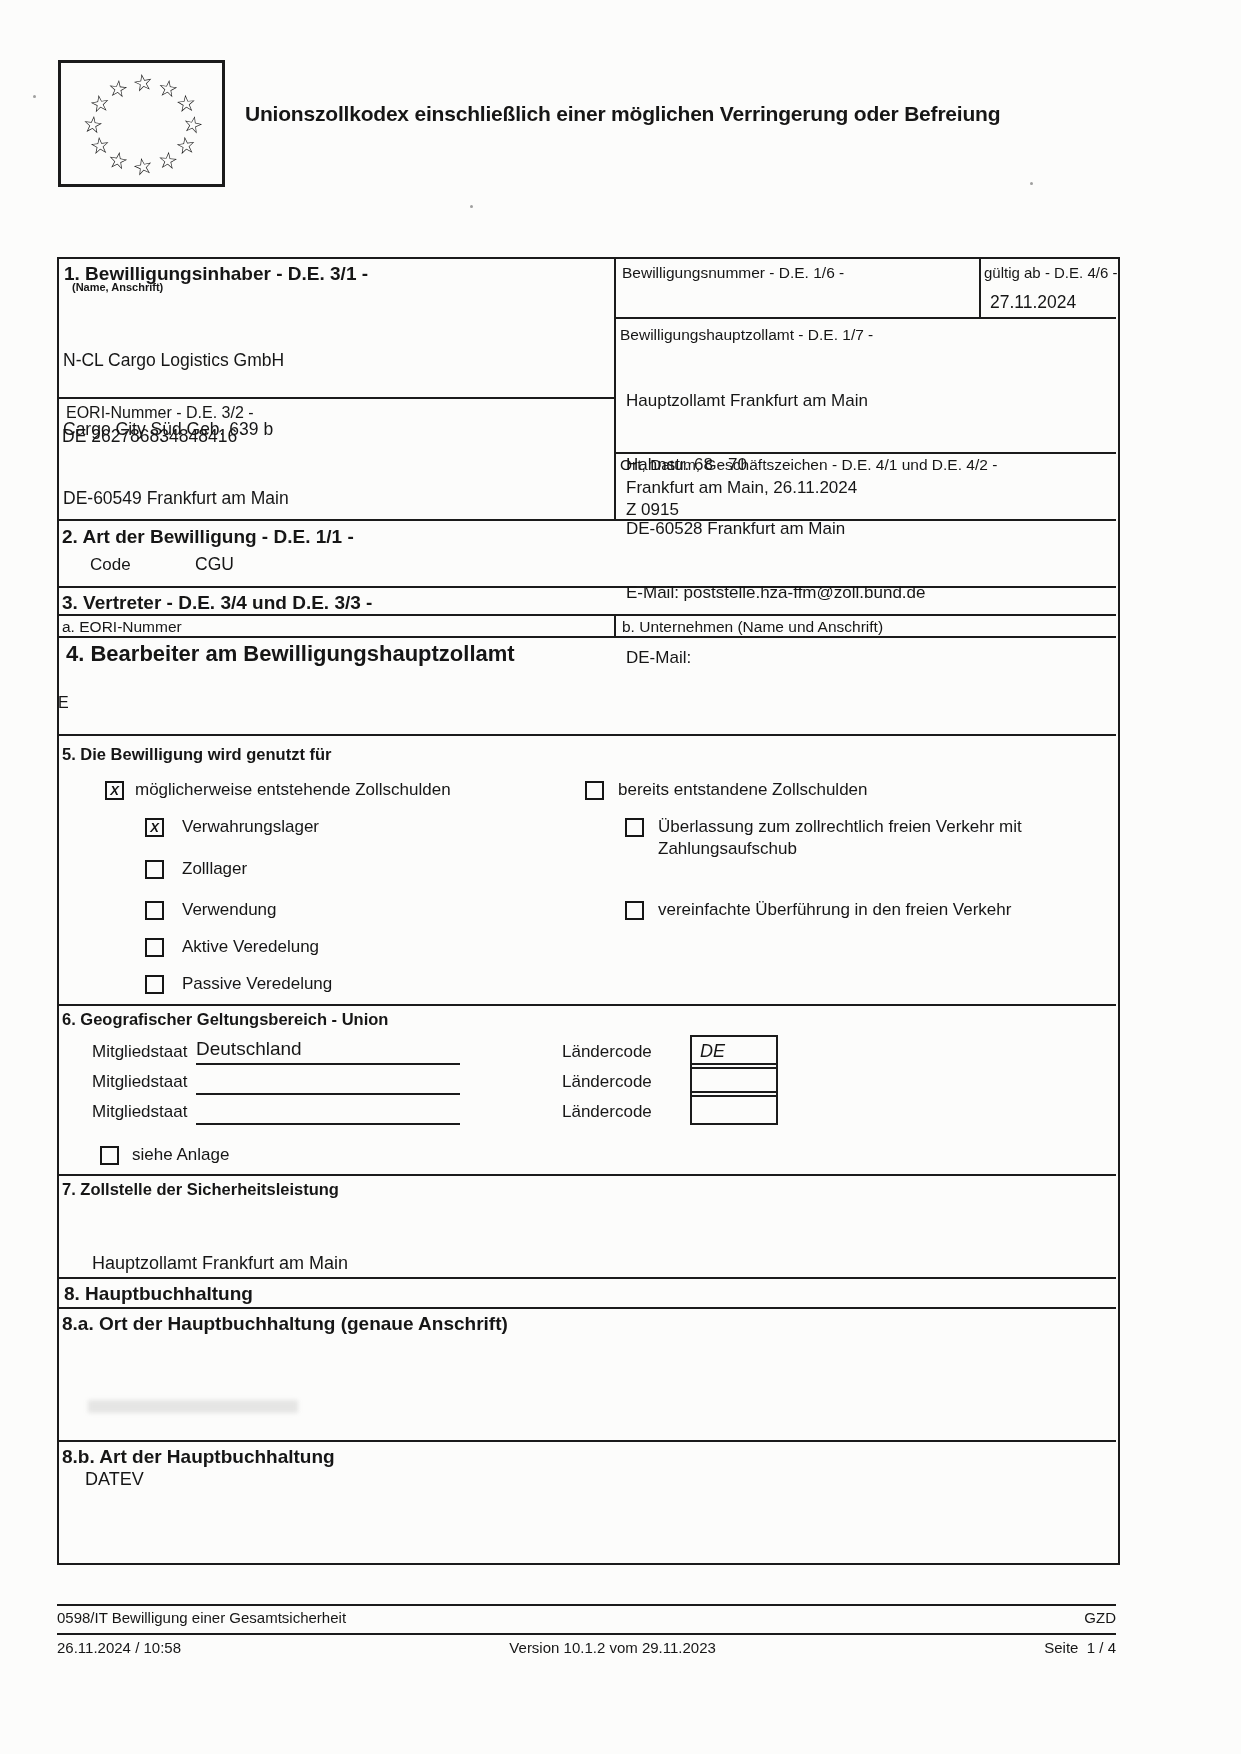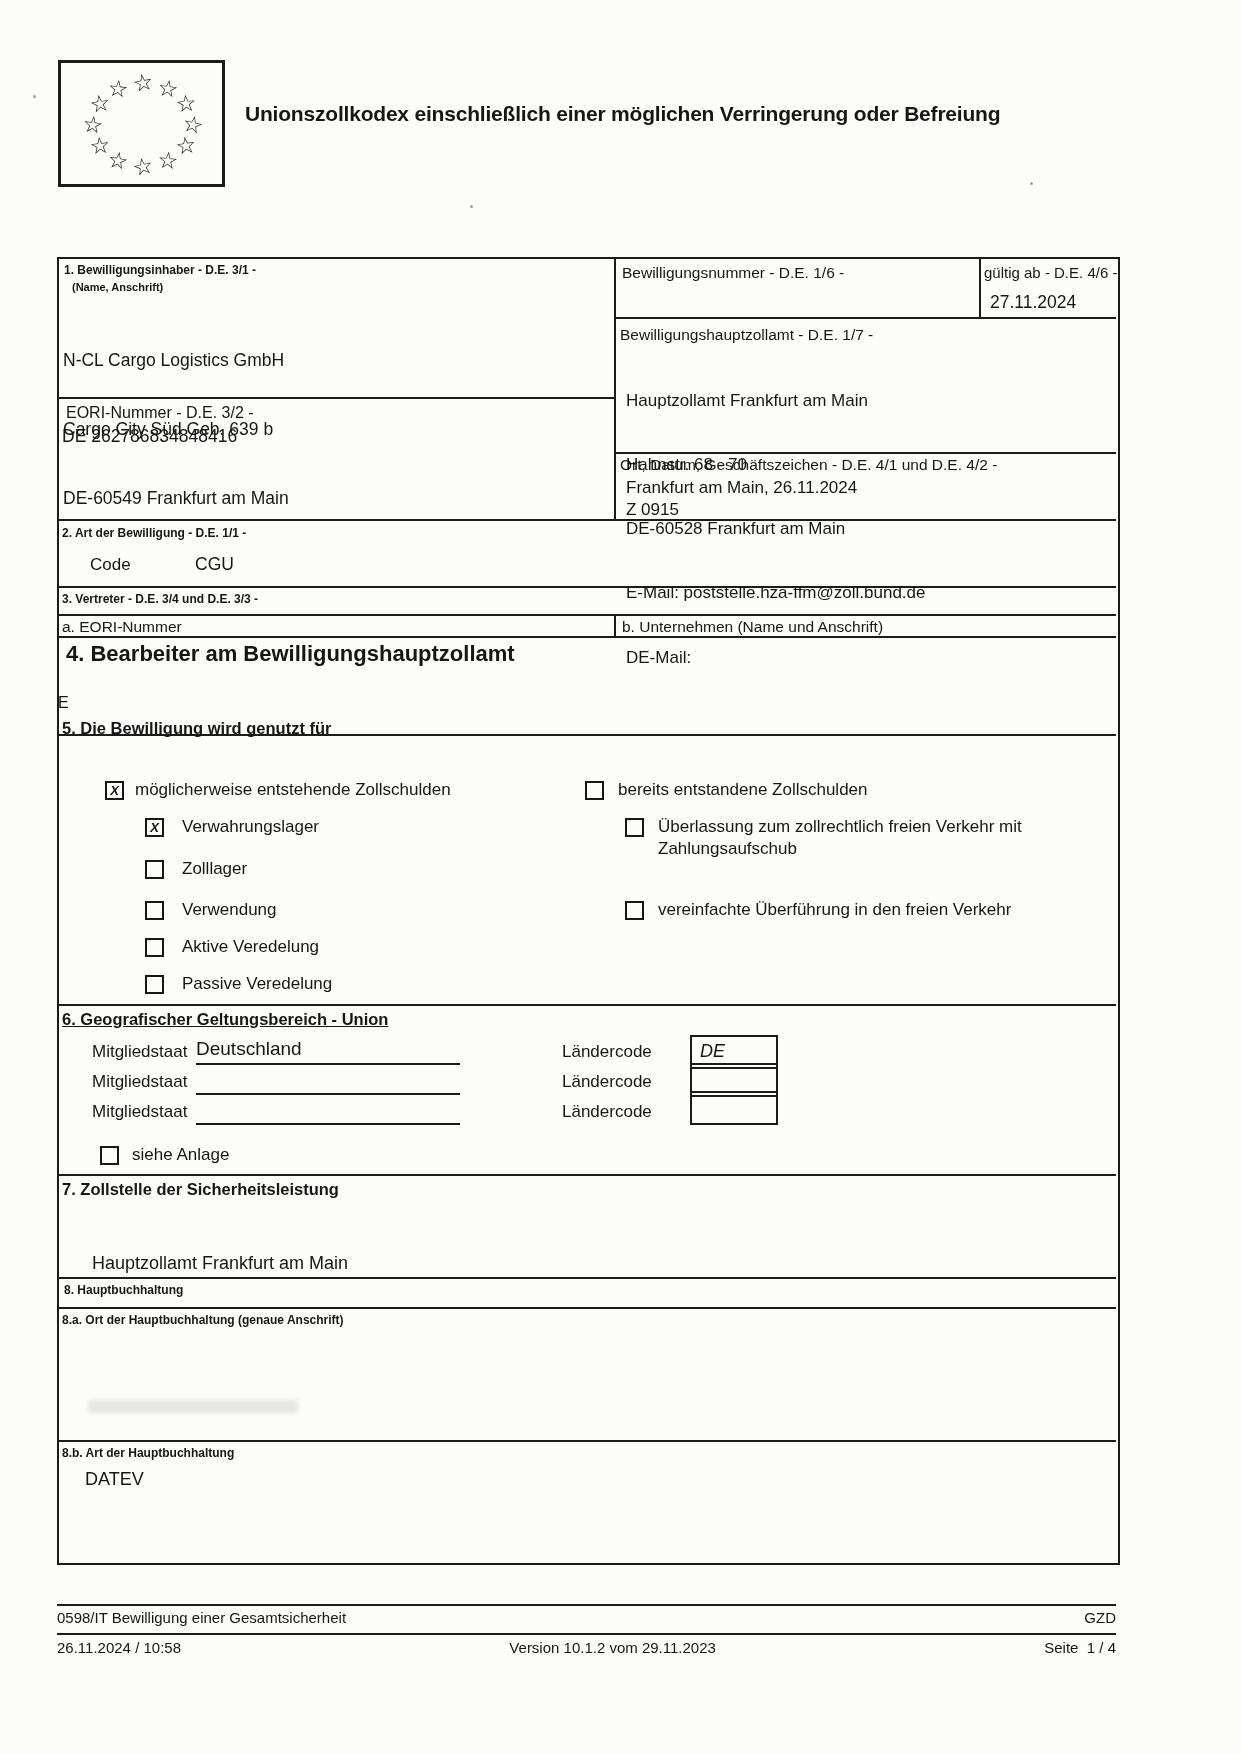--- a/index.html
+++ b/index.html
@@ -4,21 +4,21 @@
 <style>
   html,body { margin:0; padding:0; background:#e8e8e8; }
   .page {
     position:relative; width:1241px; height:1754px; margin:0 auto;
     background:#fcfcfb; color:#161616; overflow:hidden;
     font-family:"Liberation Sans","DejaVu Sans",sans-serif;
   }
   .t  { position:absolute; white-space:pre; }
   .b  { font-weight:bold; }
   .lbl { font-size:15.5px; }
-  .hdr { font-weight:bold; font-size:12px; }
+  .hdr { font-weight:bold; font-size:19px; }
   .val { font-size:17px; }
   .big { font-size:17.5px; }
   .line { position:absolute; background:#1b1b1b; }
   .frame { position:absolute; border:2px solid #1b1b1b; }
   .cb {
     position:absolute; width:15px; height:15px; border:2px solid #161616;
     font:bold italic 13px/15px "Liberation Sans","DejaVu Sans",sans-serif;
     text-align:center; color:#111;
   }
   .star { position:absolute; font-size:23px; color:#111; transform-origin:center; }
@@ -103,21 +103,21 @@
   <div class="t val" style="left:90px; top:555px;">Code</div>
   <div class="t big" style="left:195px; top:554px;">CGU</div>
 
   <div class="t hdr" style="left:62px; top:592px;">3. Vertreter - D.E. 3/4 und D.E. 3/3 -</div>
   <div class="t lbl" style="left:62px; top:618px;">a. EORI-Nummer</div>
   <div class="t lbl" style="left:622px; top:618px;">b. Unternehmen (Name und Anschrift)</div>
 
   <div class="t hdr" style="left:66px; top:641px; font-size:22px;">4. Bearbeiter am Bewilligungshauptzollamt</div>
   <div class="t" style="left:58px; top:694px; font-size:16px;">E</div>
 
-  <div class="t hdr" style="left:62px; top:719px; font-size:16.5px;">5. Die Bewilligung wird genutzt für</div>
+  <div class="t hdr" style="left:62px; top:745px; font-size:16.5px;">5. Die Bewilligung wird genutzt für</div>
 
   <div class="cb" style="left:105px; top:781px;">X</div>
   <div class="t val" style="left:135px; top:780px;">möglicherweise entstehende Zollschulden</div>
 
   <div class="cb" style="left:145px; top:818px;">X</div>
   <div class="t val" style="left:182px; top:817px;">Verwahrungslager</div>
 
   <div class="cb" style="left:145px; top:860px;"></div>
   <div class="t val" style="left:182px; top:859px;">Zolllager</div>
 
@@ -133,21 +133,21 @@
   <div class="cb" style="left:585px; top:781px;"></div>
   <div class="t val" style="left:618px; top:780px;">bereits entstandene Zollschulden</div>
 
   <div class="cb" style="left:625px; top:818px;"></div>
   <div class="t val" style="left:658px; top:817px;">Überlassung zum zollrechtlich freien Verkehr mit</div>
   <div class="t val" style="left:658px; top:839px;">Zahlungsaufschub</div>
 
   <div class="cb" style="left:625px; top:901px;"></div>
   <div class="t val" style="left:658px; top:900px;">vereinfachte Überführung in den freien Verkehr</div>
 
-  <div class="t hdr" style="left:62px; top:1010px; font-size:16.5px;text-decoration:underline;">6. Geografischer Geltungsbereich - Union</div>
+  <div class="t hdr" style="left:62px; top:1010px; font-size:16.5px;">6. Geografischer Geltungsbereich - Union</div>
 
   <div class="t val" style="left:92px; top:1042px;">Mitgliedstaat</div>
   <div class="t" style="left:196px; top:1038px; font-size:19px;">Deutschland</div>
   <div class="line" style="left:196px; top:1063px; width:264px; height:2px;"></div>
   <div class="t val" style="left:562px; top:1042px;">Ländercode</div>
   <div class="frame" style="left:690px; top:1035px; width:84px; height:30px;"></div>
   <div class="t" style="left:700px; top:1041px; font-size:18px;font-style:italic;">DE</div>
 
   <div class="t val" style="left:92px; top:1072px;">Mitgliedstaat</div>
   <div class="t" style="left:196px; top:1068px; font-size:19px;"></div>

